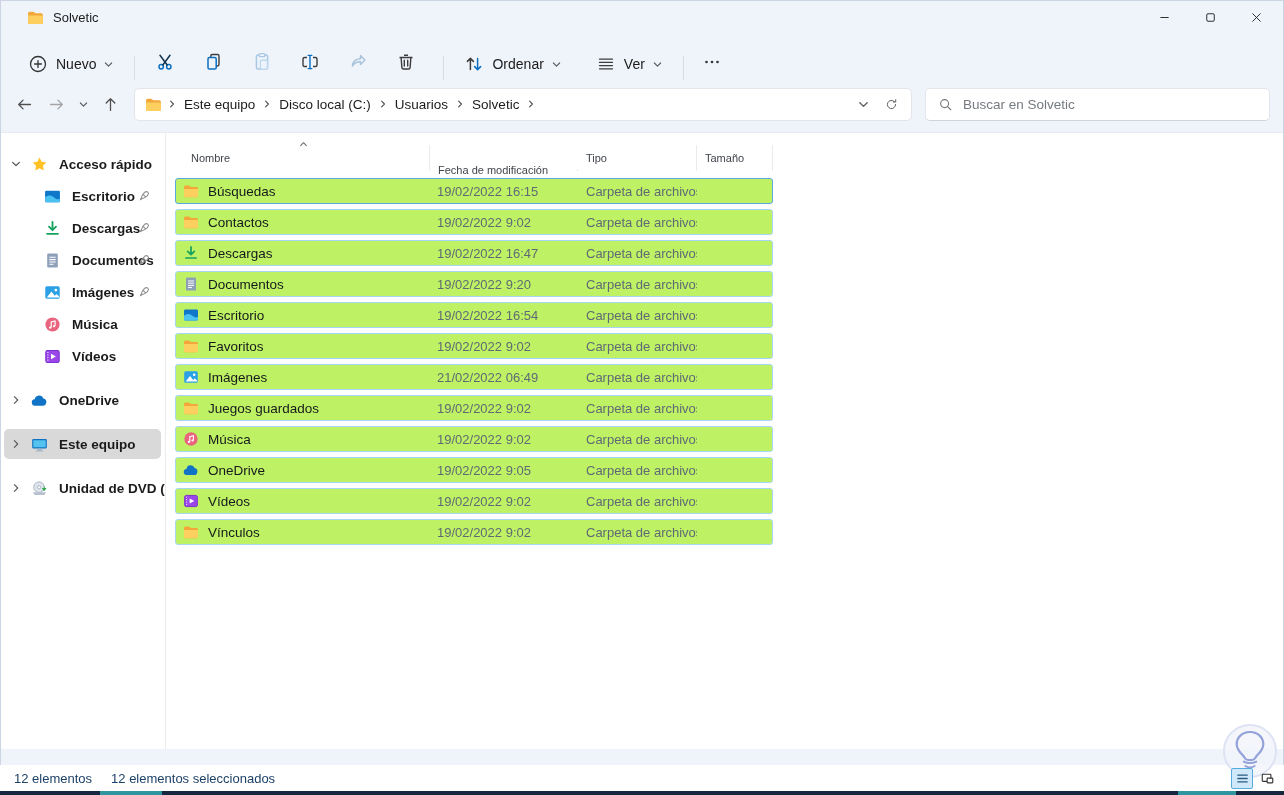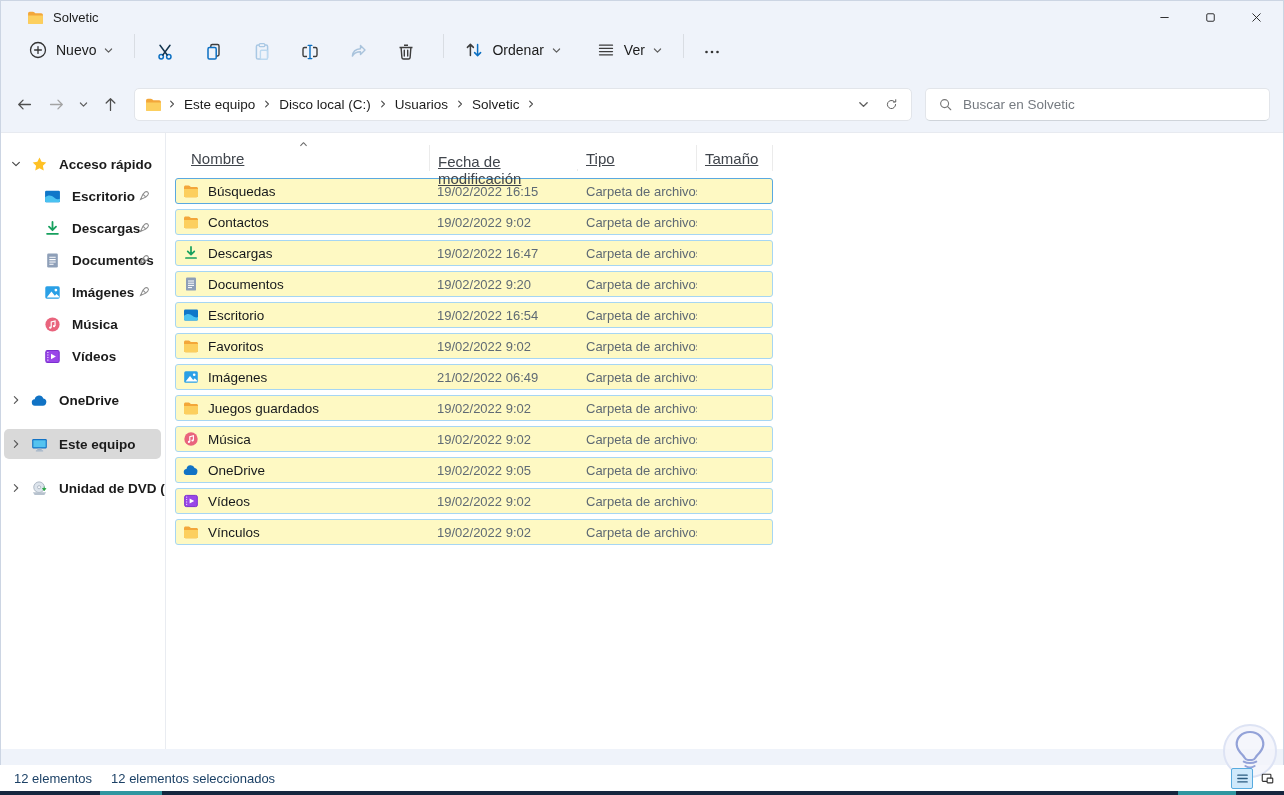--- a/index.html
+++ b/index.html
@@ -13,21 +13,21 @@
 
   
   .titlebar { height:34px; display:flex; align-items:center; padding-left:27px; flex:0 0 auto; }
   .titlebar .icon { width:17px; height:17px; margin-right:9px; }
   .title-text { font-size:13px; color:#1b1b1b; }
   .window-controls { margin-left:auto; display:flex; height:100%; }
   .wc-btn { width:46px; height:100%; display:flex; align-items:center; justify-content:center; background:transparent; border:none; cursor:pointer; }
   .wc-btn .icon { width:15px; height:15px; }
 
   
-  .toolbar { height:48px; display:flex; align-items:flex-start; padding:0 10px 2px 18px; flex:0 0 auto; }
+  .toolbar { height:48px; display:flex; align-items:flex-end; padding:0 10px 2px 18px; flex:0 0 auto; }
   .tb-group { display:flex; align-items:center; }
   .tb-btn { display:flex; align-items:center; gap:8px; padding:6px 10px; border:none; background:transparent; border-radius:5px; font-size:14px; color:#1b1b1b; cursor:pointer; font-family:inherit; }
   .tb-btn .icon { width:20px; height:20px; }
   .tb-btn .chev { width:11px; height:11px; margin-left:-1px; }
   .tb-sep { width:1px; height:24px; background:#d9dde3; margin:0 10px; }
   .tb-iconbtn { width:42px; height:36px; display:flex; align-items:center; justify-content:center; border:none; background:transparent; border-radius:5px; cursor:pointer; margin-right:6px; }
   .tb-iconbtn .icon { width:20px; height:20px; }
   .tb-more { width:36px; }
 
   
@@ -55,30 +55,30 @@
   .side-item .chev { width:12px; height:12px; margin-right:9px; }
   .side-item .ic { width:17px; height:17px; margin-right:11px; }
   .side-item .lbl { font-size:13.5px; color:#1b1b1b; white-space:nowrap; }
   .side-item.child { padding-left:40px; }
   .side-item.selected { background:#d9d9d9; }
   .side-item .pin { position:absolute; right:10px; width:14px; height:14px; }
   .side-gap { height:10px; }
 
   .main { flex:1; position:relative; padding:8px 0 0 9px; min-width:0; }
   .list-header { display:flex; height:26px; position:relative; margin-top:4px; }
-  .hcell { font-size:15px; color:#40454c; display:flex; align-items:center; border-right:1px solid #ebebeb; cursor:pointer;text-decoration:underline; }
+  .hcell { font-size:11px; color:#40454c; display:flex; align-items:center; border-right:1px solid #ebebeb; cursor:pointer; }
   .hcell.c-name { width:255px; padding-left:16px; }
   .hcell.c-date { width:148px; padding-left:8px;margin-top:24px; }
   .hcell.c-type { width:119px; padding-left:8px; }
   .hcell.c-size { width:76px;  padding-left:8px; }
   .sort-caret { position:absolute; left:122px; top:-7px; width:13px; height:13px; }
 
   .rows { margin-top:7px; }
   .file-row { width:598px; height:26px; margin-bottom:5px; border-radius:3px;
-    background:#fef9c3; border:1px solid #a6d6f3; display:flex; align-items:center; cursor:pointer; }
+    background:#bef264; border:1px solid #a6d6f3; display:flex; align-items:center; cursor:pointer; }
   .file-row.focused { border-color:#5aa9e0; }
   .cell { display:flex; align-items:center; overflow:hidden; white-space:nowrap; }
   .cell.c-name { width:254px; padding-left:7px; gap:9px; font-size:13.5px; color:#16191c; }
   .cell.c-name .ic { width:16px; height:16px; }
   .cell.c-date { width:148px; padding-left:7px; font-size:13px; color:#5f6a74; }
   .cell.c-type { width:119px; padding-left:8px; font-size:13px; color:#5f6a74; }
   .cell.c-size { flex:1; }
 
   
   .statusbar { height:26px; flex:0 0 auto; background:#fff; display:flex; align-items:center; padding:0 6px 0 14px; position:relative;margin-top:16px; }

